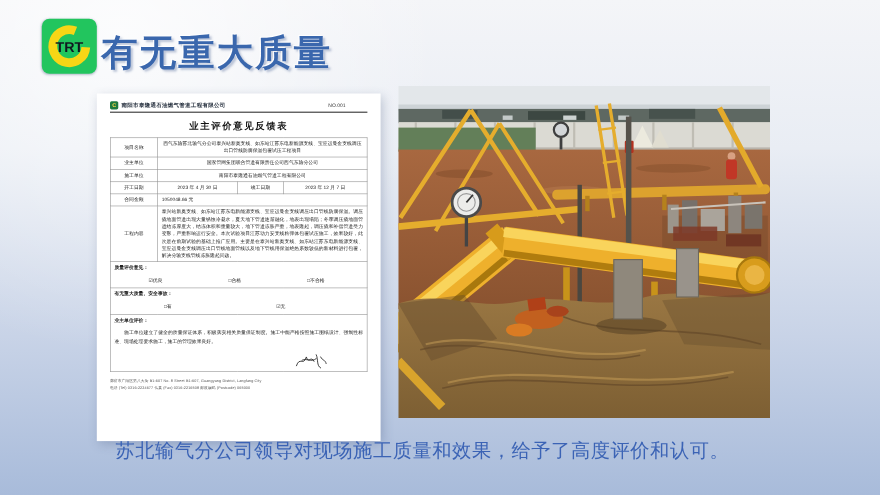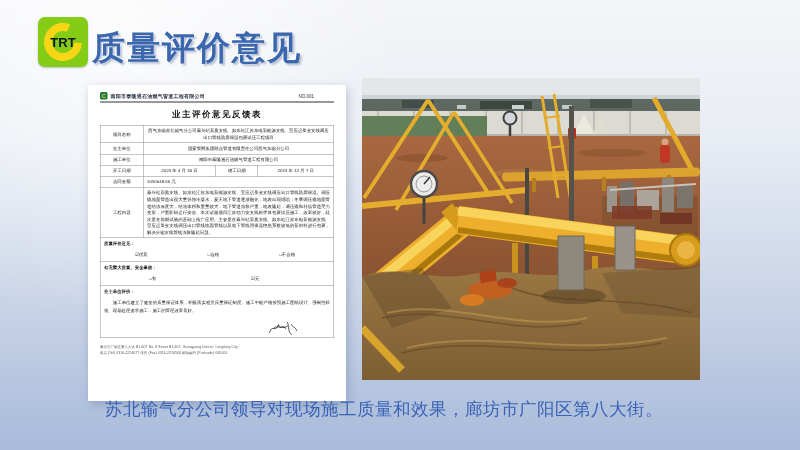--- a/index.html
+++ b/index.html
@@ -7,21 +7,21 @@
   body {
     font-family:"Liberation Sans","DejaVu Sans",sans-serif;
     position:relative;
     background:
       radial-gradient(circle at 110px 30px, rgba(255,255,255,.75), rgba(255,255,255,0) 290px),
       linear-gradient(180deg,#f4f5f8 0%,#e9edf4 30%,#c8d3e7 68%,#a8bbda 100%);
   }
   
   .logo {
     position:absolute; left:38px; top:17px; width:50px; height:50px;
-    background:#84cc16; border-radius:7px;
+    background:#22c55e; border-radius:7px;
     display:flex; align-items:center; justify-content:center;
     box-shadow:0 1px 2px rgba(40,60,100,.3);
   }
   .slide-title {
     position:absolute; left:92px; top:26px;
     font-size:33px; font-weight:bold; color:#3a67ad; letter-spacing:2px;
     text-shadow:-1px -1px 0 rgba(255,255,255,.85), 2px 2px 2px rgba(40,70,130,.30);
     white-space:nowrap;
   }
   
@@ -66,21 +66,21 @@
 </head>
 <body>
 
 <div class="logo">
   <svg width="50" height="50" viewBox="0 0 50 50">
     <circle cx="25" cy="25" r="15" fill="none" stroke="#f7d616" stroke-width="8" stroke-dasharray="75 20" stroke-dashoffset="-10" transform="rotate(-35 25 25)"></circle>
     <text x="25" y="30" text-anchor="middle" font-size="13" font-weight="bold" fill="#101820" font-family="Liberation Sans, sans-serif">TRT</text>
   </svg>
 </div>
 
-<div class="slide-title">质量评价意见</div>
+<div class="slide-title">有无重大质量</div>
 
 <div class="doc">
   <div class="doc-inner">
     <div class="doc-head">
       <div class="doc-logo">C</div>
       <span class="doc-company">南阳市泰隆通石油燃气管道工程有限公司</span>
       <span class="doc-no">NO.001</span>
     </div>
     <div class="doc-title">业主评价意见反馈表</div>
 
@@ -281,13 +281,13 @@
       <rect x="118" y="193" width="16" height="11" fill="#b04018" transform="rotate(-8 126 198)"></rect>
     </g>
     <g>
       <ellipse cx="212" cy="218" rx="32" ry="8" fill="#4f3b22" opacity=".5"></ellipse>
       <rect x="196" y="158" width="26" height="54" fill="#8f887c" stroke="#6e6759"></rect>
       <rect x="253" y="148" width="20" height="44" fill="#99938b" stroke="#6e6759"></rect>
     </g>
   </svg>
 </div>
 
-<div class="caption">苏北输气分公司领导对现场施工质量和效果，廊坊市广阳区第八大街。</div>
+<div class="caption">苏北输气分公司领导对现场施工质量和效果，给予了高度评价和认可。</div>
 
 </body></html>

